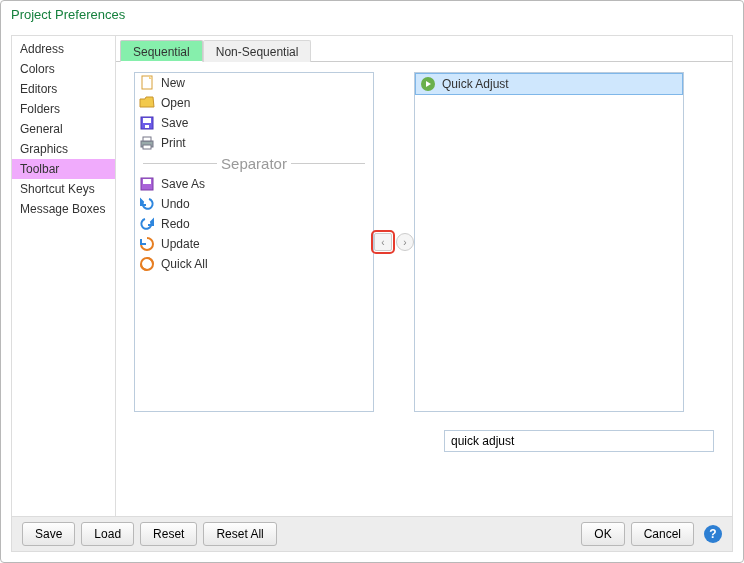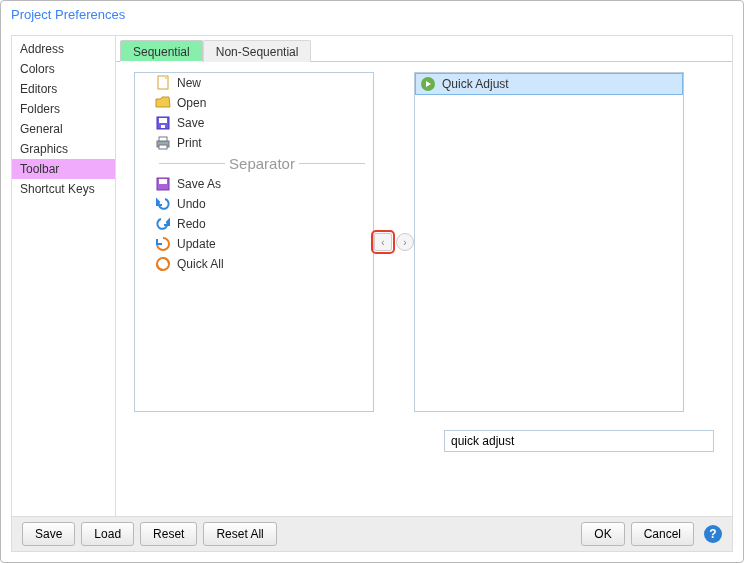--- a/index.html
+++ b/index.html
@@ -1,30 +1,30 @@
 <!DOCTYPE html>
 <html><head>
 <meta charset="utf-8">
 <style>
 * { box-sizing: border-box; margin: 0; padding: 0; }
 body { font-family: "Segoe UI", Tahoma, Arial, sans-serif; font-size: 12px; color: #333; background: #fff; }
 .window { width: 744px; height: 563px; border: 1px solid #b8b8b8; border-radius: 4px; position: relative; background: #fff; margin: 0; overflow: hidden; }
-.titlebar { padding: 6px 10px 0 10px; font-size: 13px; color: #3b82f6; height: 26px; }
+.titlebar { padding: 6px 10px 0 10px; font-size: 13px; color: #15803d; height: 26px; }
 .content { display: flex; height: 490px; border-top: 1px solid #ddd; margin: 8px 10px; }
 .sidebar { width: 105px; border: 1px solid #ddd; border-top: none; padding: 3px 0; }
 .sidebar-item { padding: 3px 8px; cursor: default; }
 .sidebar-item.selected { background: #f0abfc; }
 .main { flex: 1; border: 1px solid #ddd; border-left: none; border-top: none; position: relative; }
 .tabs { display: flex; border-bottom: 1px solid #ccc; height: 26px; margin: 0; padding-left: 4px; padding-top: 3px; }
 .tab { padding: 4px 12px 2px 12px; border: 1px solid transparent; border-bottom: none; cursor: default; position: relative; bottom: -1px; }
 .tab.active { background: #86efac; border: 1px solid #ccc; border-bottom: 1px solid #fff; border-radius: 2px 2px 0 0; }
 .tab.inactive { background: #f0f0f0; border: 1px solid #d8d8d8; border-bottom: none; border-radius: 2px 2px 0 0; }
 .label-cust { padding: 14px 0 6px 18px; }
 .lists-row { display: flex; align-items: center; padding: 0 18px; height: 360px; }
-.listbox { width: 240px; height: 340px; border: 1px solid #bcd; background: #fff; overflow: auto; padding-left: 16px; }
+.listbox { width: 240px; height: 340px; border: 1px solid #bcd; background: #fff; overflow: auto; }
 .listboxR { width: 270px; height: 340px; border: 1px solid #bcd; background: #fff; overflow: auto; }
 .item { display: flex; align-items: center; padding: 2px 4px; gap: 6px; cursor: default; }
 .item.selected { background: #cfe7fd; border: 1px solid #7fb7e9; margin: 0; }
 .separator { display: flex; align-items: center; color: #999; padding: 2px 4px; font-size: 15px; }
 .separator .line { flex: 1; height: 1px; background: #ccc; margin: 0 4px; }
 .arrows { width: 40px; display: flex; flex-direction: column; align-items: center; justify-content: center; gap: 4px; flex-direction: row; }
 .arrowbtn { width: 18px; height: 18px; border: 1px solid #ccc; border-radius: 50%; background: #f5f5f5; display: inline-flex; align-items: center; justify-content: center; font-size: 10px; color: #888; cursor: default; }
 .arrowbtn.highlight { outline: 2px solid #e63c2e; outline-offset: 1px; border-radius: 2px; }
 .input-under { padding: 4px 18px 0 0; display: flex; justify-content: flex-end; }
 .textbox { width: 270px; height: 22px; border: 1px solid #bcd; padding: 2px 6px; font-family: inherit; font-size: 12px; margin-top: 4px; }
@@ -42,20 +42,21 @@
   <div class="content">
     <div class="sidebar">
       <div class="sidebar-item">Address</div>
       <div class="sidebar-item">Colors</div>
       <div class="sidebar-item">Editors</div>
       <div class="sidebar-item">Folders</div>
       <div class="sidebar-item">General</div>
       <div class="sidebar-item">Graphics</div>
       <div class="sidebar-item selected">Toolbar</div>
       <div class="sidebar-item">Shortcut Keys</div>
+      <div class="sidebar-item">Message Boxes</div>
     </div>
     <div class="main">
       <div class="tabs">
         <div class="tab active">Sequential</div>
         <div class="tab inactive">Non-Sequential</div>
       </div>
       <div class="lists-row">
         <div class="listbox">
           <div class="item">
               <svg class="icon">

